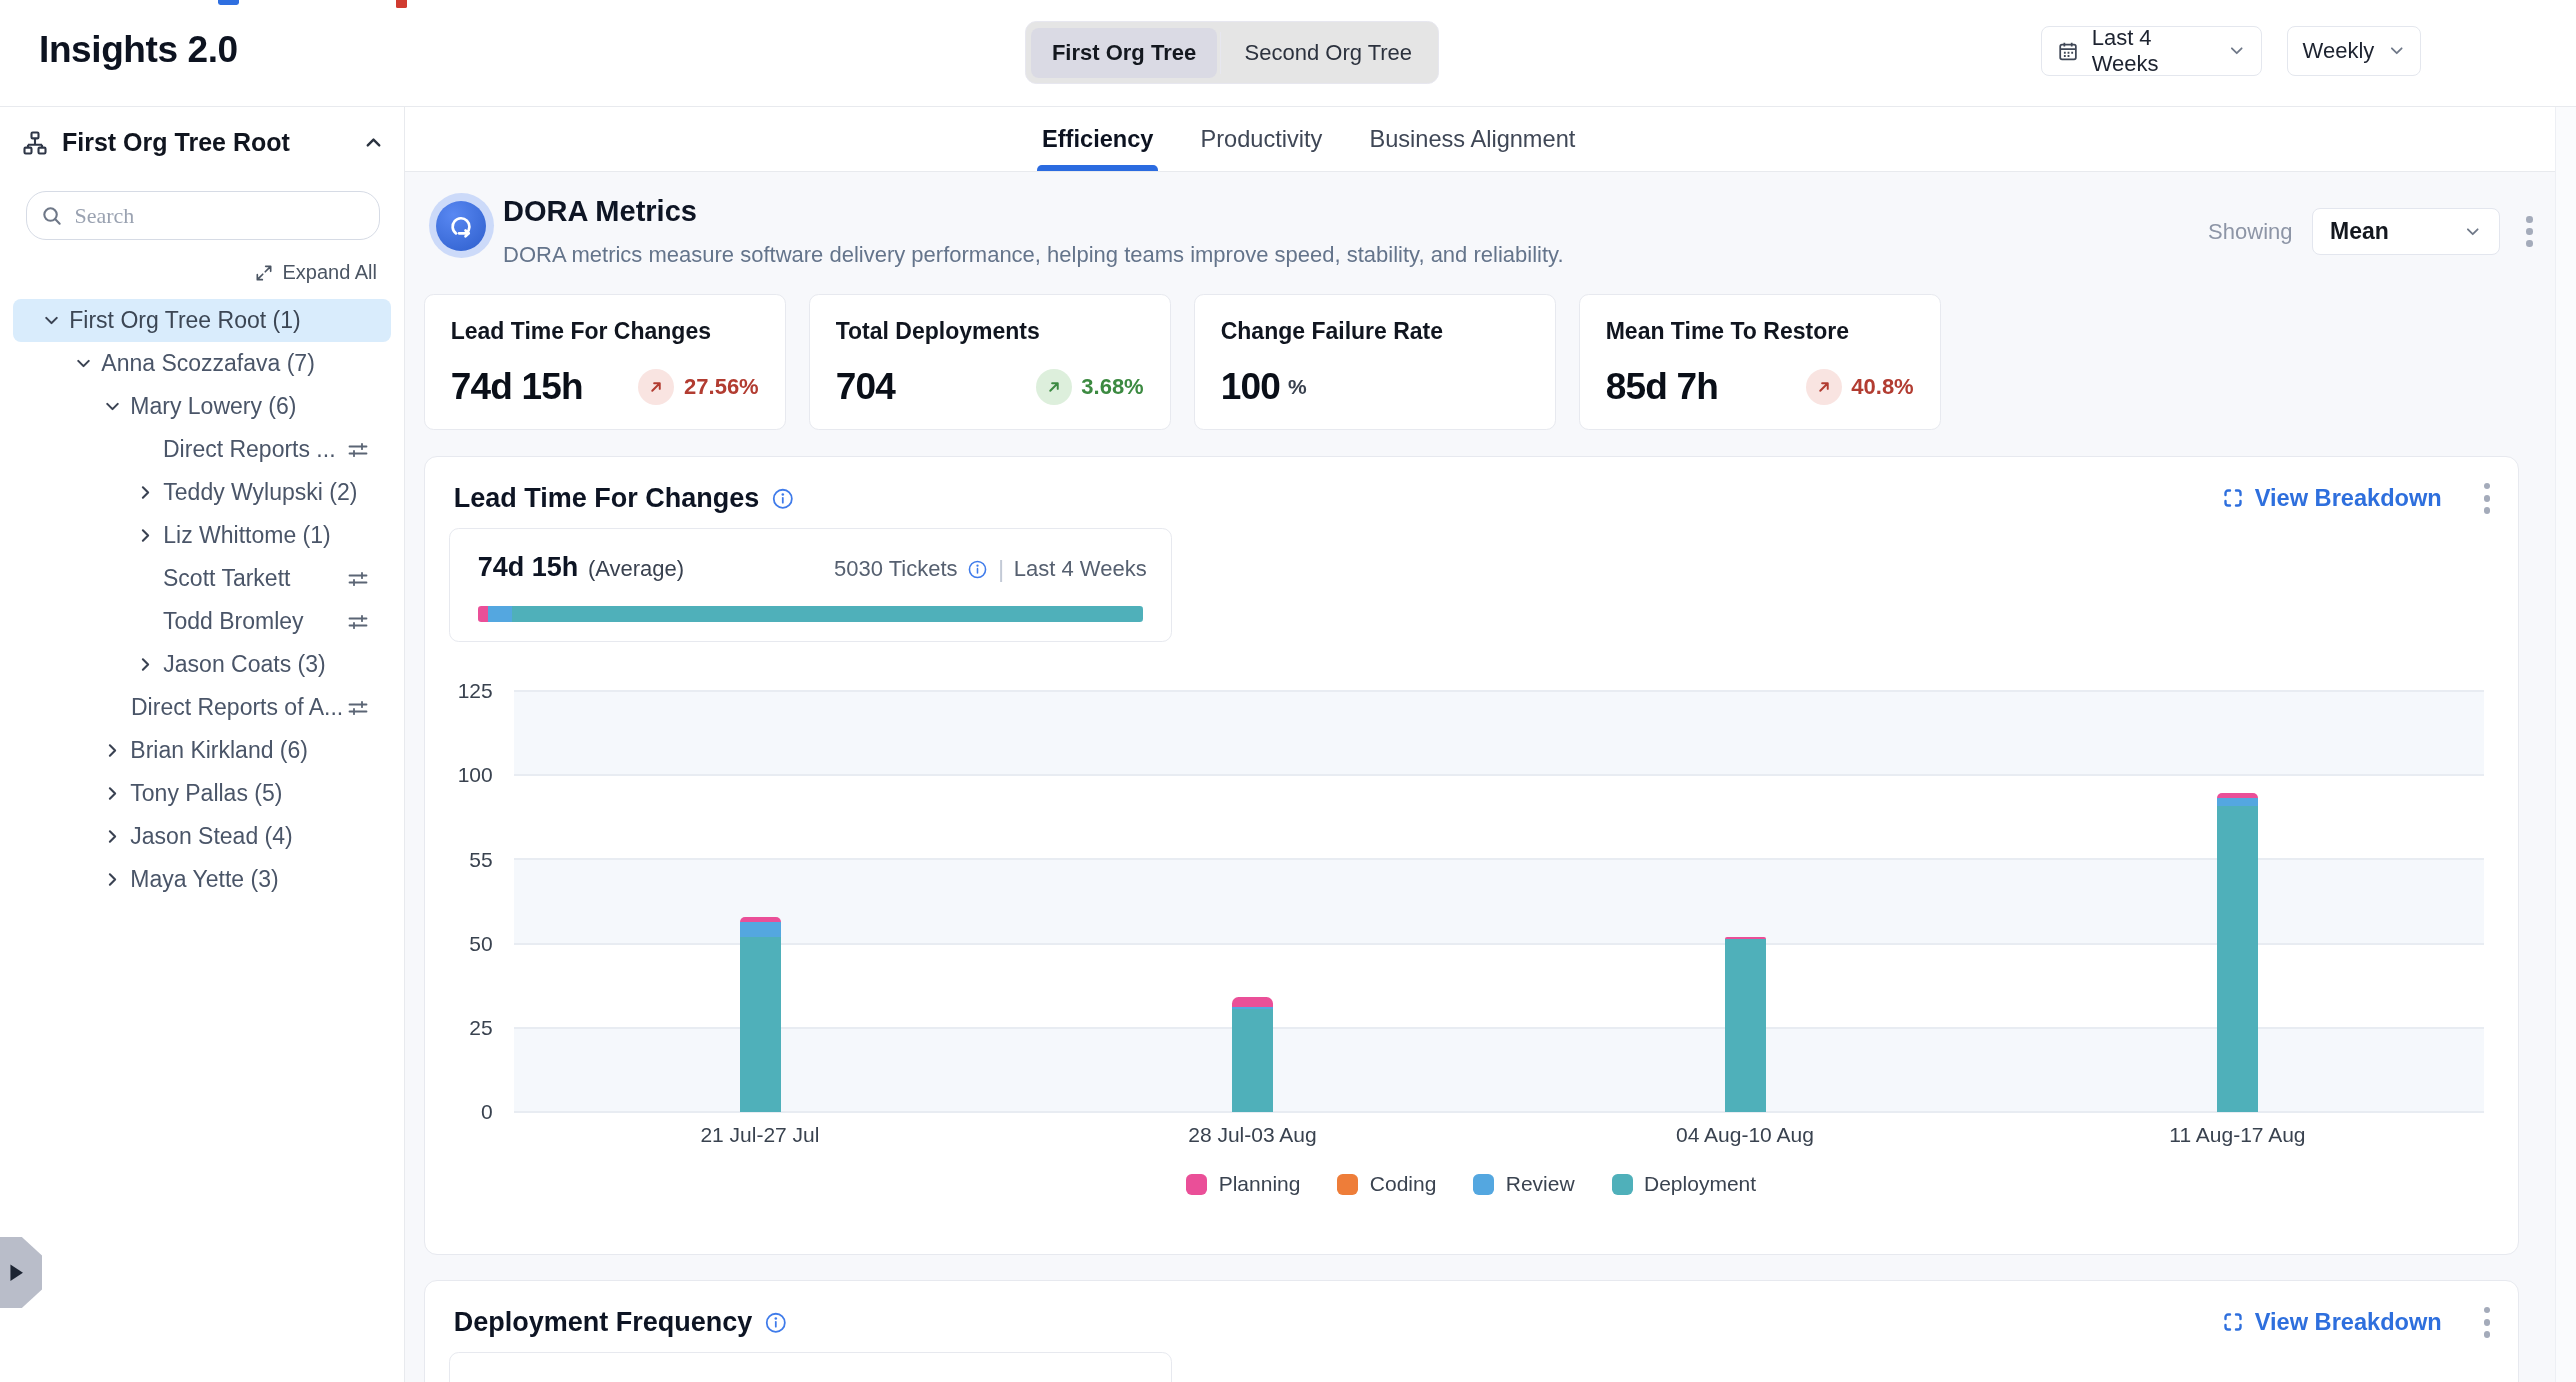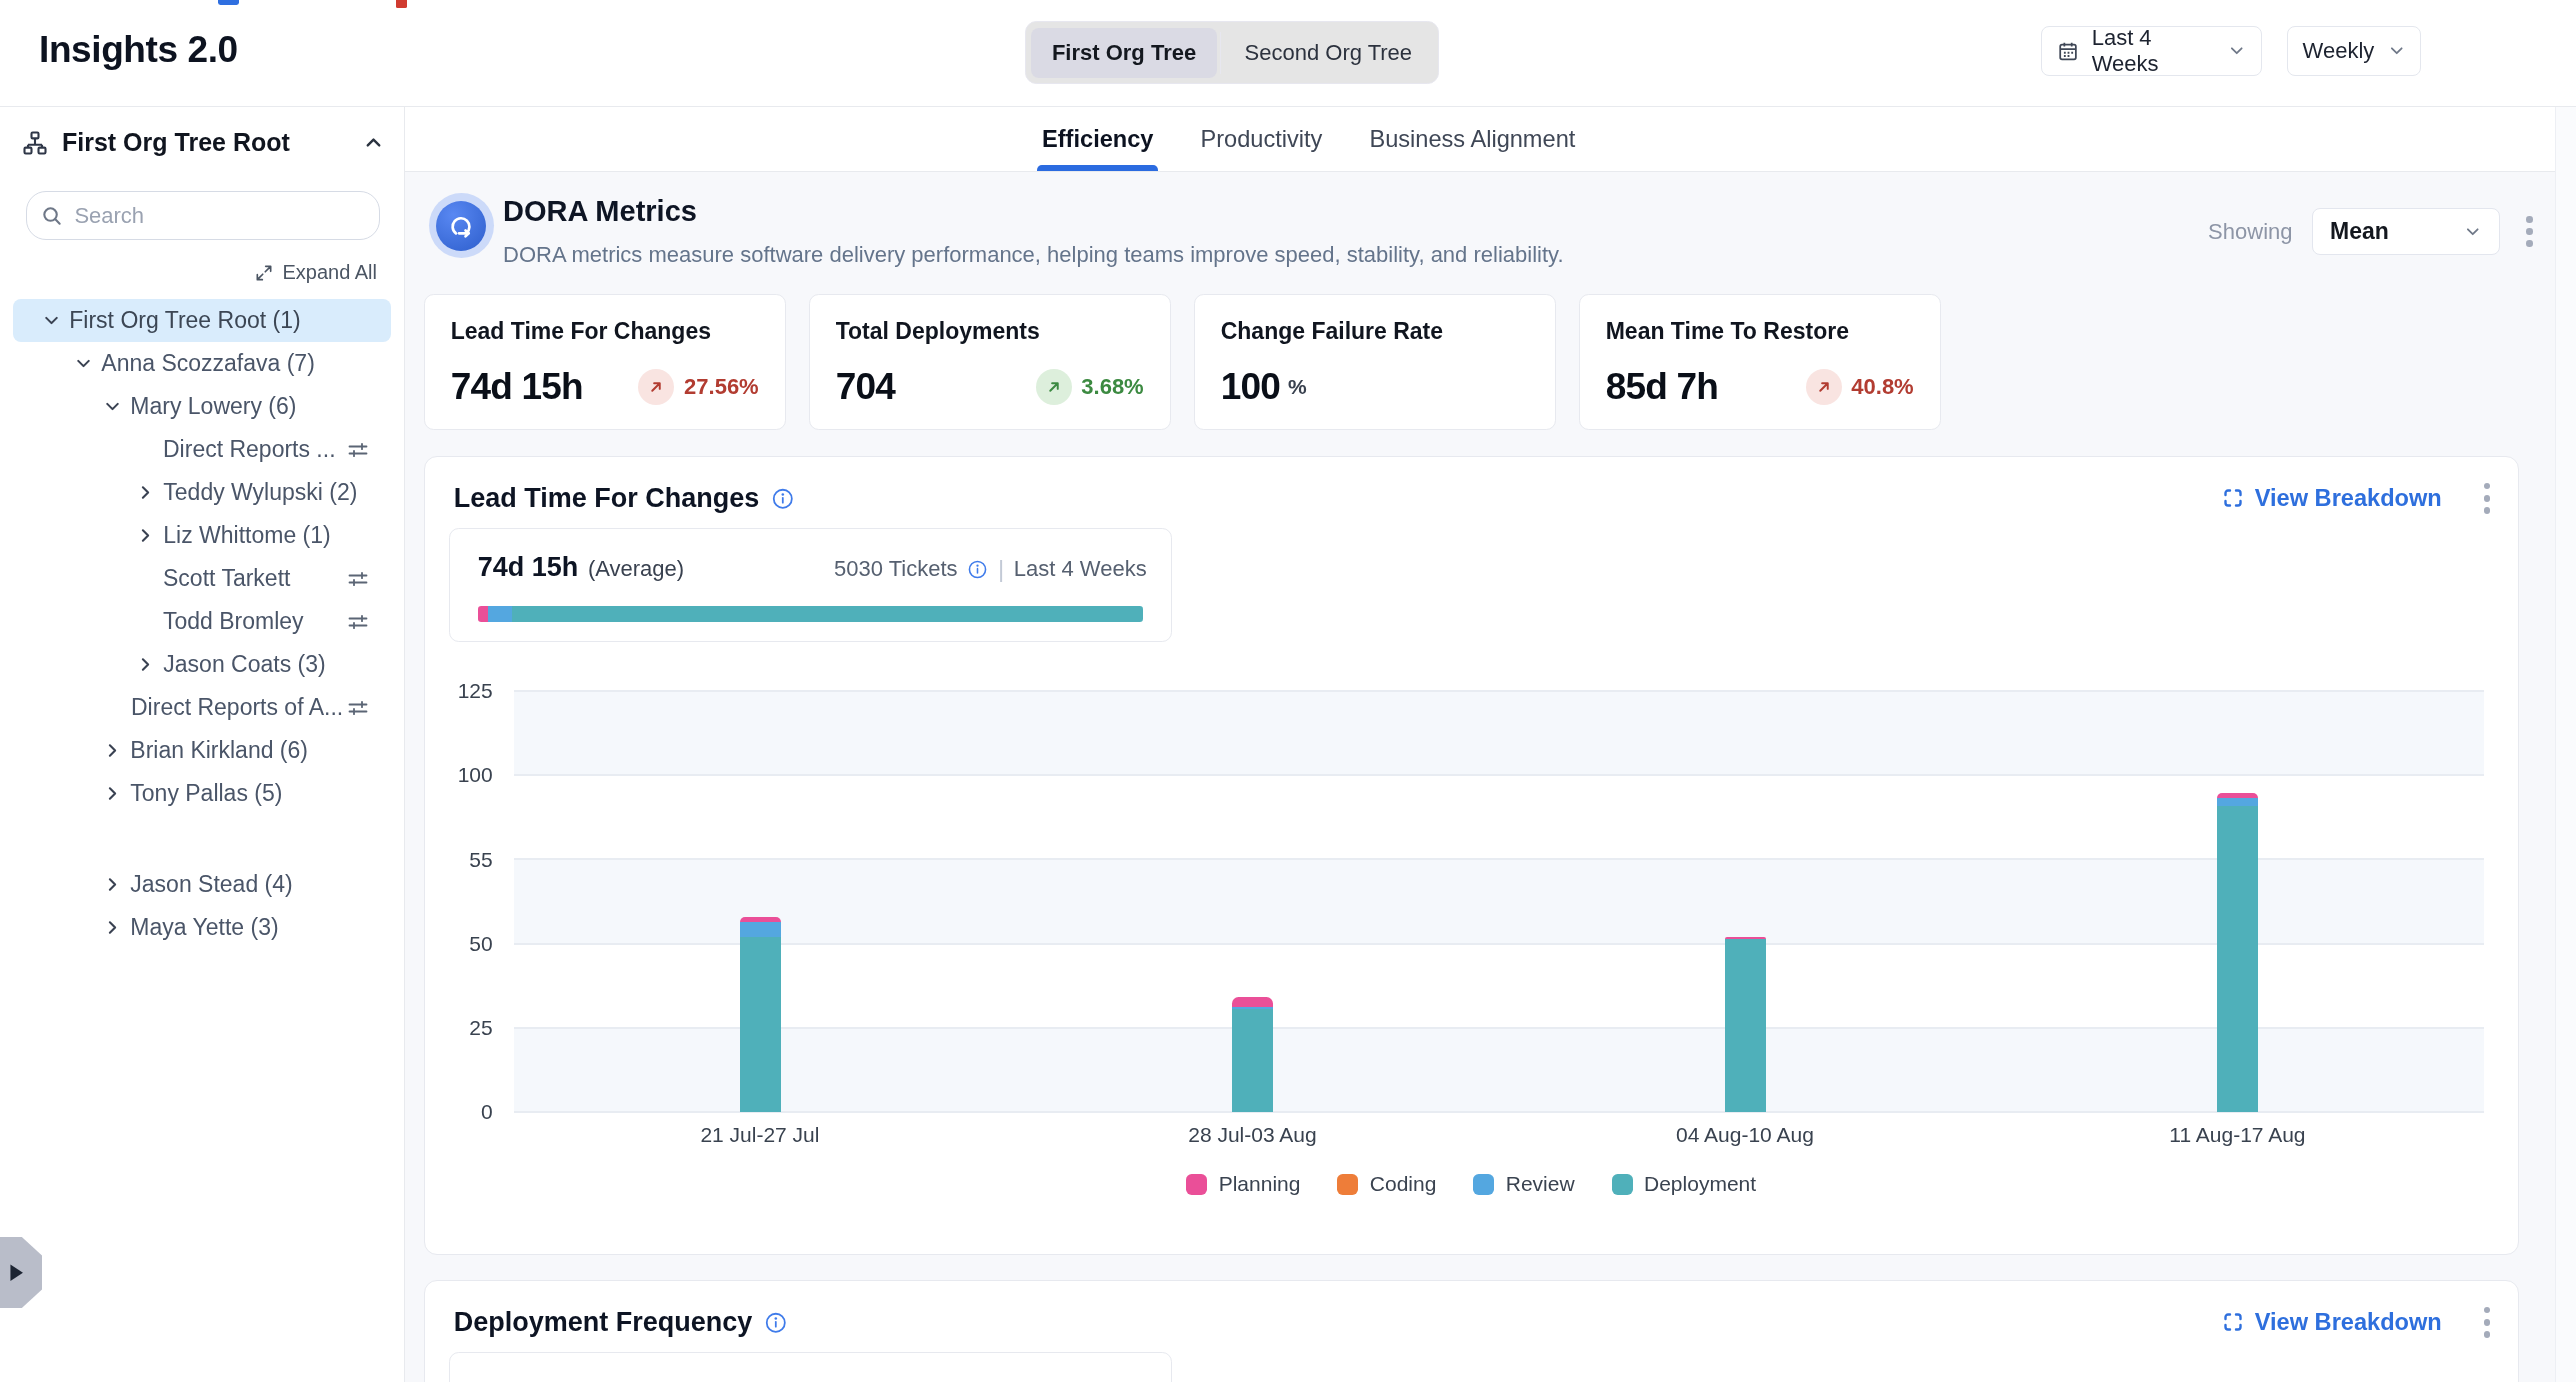--- a/index.html
+++ b/index.html
@@ -21,21 +21,21 @@
 
   .dd { position:absolute; display:flex; align-items:center; gap:13px; border:1.6px solid #e4e7ee; border-radius:8px; background:#fff; padding:0 14.6px; font-size:22px; color:#1d2330; height:50px; cursor:pointer; }
   .dd .chev { margin-left:auto; }
   .dd-date { left:2041px; top:26px; width:221px; }
   .dd-weekly { left:2279px; top:26px; width:134px;margin-left:8px; }
 
   
   .sidebar { position:absolute; left:0; top:107px; width:405px; bottom:0; background:#fff; border-right:1.6px solid #e8eaee; z-index:2; }
   .sb-header { position:absolute; left:21px; right:19.5px; top:16px; height:39px; display:flex; align-items:center; gap:13px; font-size:25px; font-weight:700; color:#10151f; }
   .sb-header .up { margin-left:auto; cursor:pointer; }
-  .search { position:absolute; left:26px; top:84px; width:354px; height:49px; border:1.6px solid #d6dbe5; border-radius:20px; display:flex; align-items:center; gap:11.4px; padding:0 13px; background:#fff; }
+  .search { position:absolute; left:26px; top:84px; width:354px; height:49px; border:1.6px solid #d6dbe5; border-radius:20px; display:flex; align-items:center; gap:11.4px; padding:0 13px; background:#fff;font-family:Liberation Serif, serif; }
   .search input { flex:1; border:0; outline:0; font-size:22px; font-family:inherit; color:#2c3442; background:transparent; }
   .search input::placeholder { color:#9aa2b1; }
   .expand-all { position:absolute; right:27px; top:154px; display:flex; align-items:center; gap:8px; font-size:20px; color:#4b5563; cursor:pointer; }
   .tree { position:absolute; left:13px; right:13px; top:192px; }
   .trow { display:flex; align-items:center; height:43px; border-radius:8px; font-size:23px; color:#4a5568; cursor:pointer; }
   .trow.sel { background:#d9ecfc; color:#3c4654; }
   .trow .chev { display:flex; margin-right:7.3px; }
   .trow .lbl { white-space:nowrap; }
   .trow .flt { margin-left:auto; margin-right:21px; display:flex; cursor:pointer; }
 
@@ -260,21 +260,21 @@
         <span class="lbl">Brian Kirkland (6)</span>
       </div>
       <div class="trow" style="padding-left: 89px;">
         <span class="chev">
           <svg width="21" height="21" viewBox="0 0 24 24" fill="none">
             <path d="M9 6l6 6-6 6" stroke="#3a4252" stroke-width="2.4" stroke-linecap="round" stroke-linejoin="round"></path>
           </svg>
         </span>
         <span class="lbl">Tony Pallas (5)</span>
       </div>
-      <div class="trow" style="padding-left: 89px; margin-top: 48px;">
+      <div class="trow" style="padding-left: 89px;">
         <span class="chev">
           <svg width="21" height="21" viewBox="0 0 24 24" fill="none">
             <path d="M9 6l6 6-6 6" stroke="#3a4252" stroke-width="2.4" stroke-linecap="round" stroke-linejoin="round"></path>
           </svg>
         </span>
         <span class="lbl">Jason Stead (4)</span>
       </div>
       <div class="trow" style="padding-left: 89px;">
         <span class="chev">
           <svg width="21" height="21" viewBox="0 0 24 24" fill="none">

